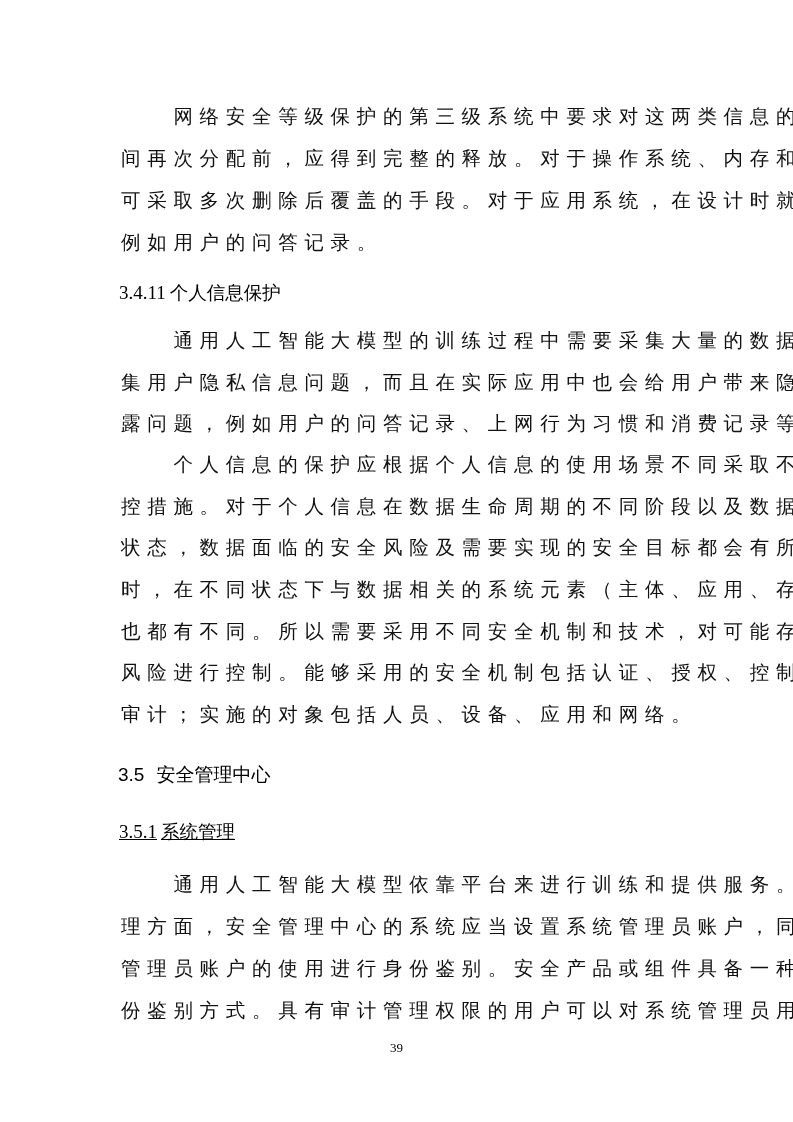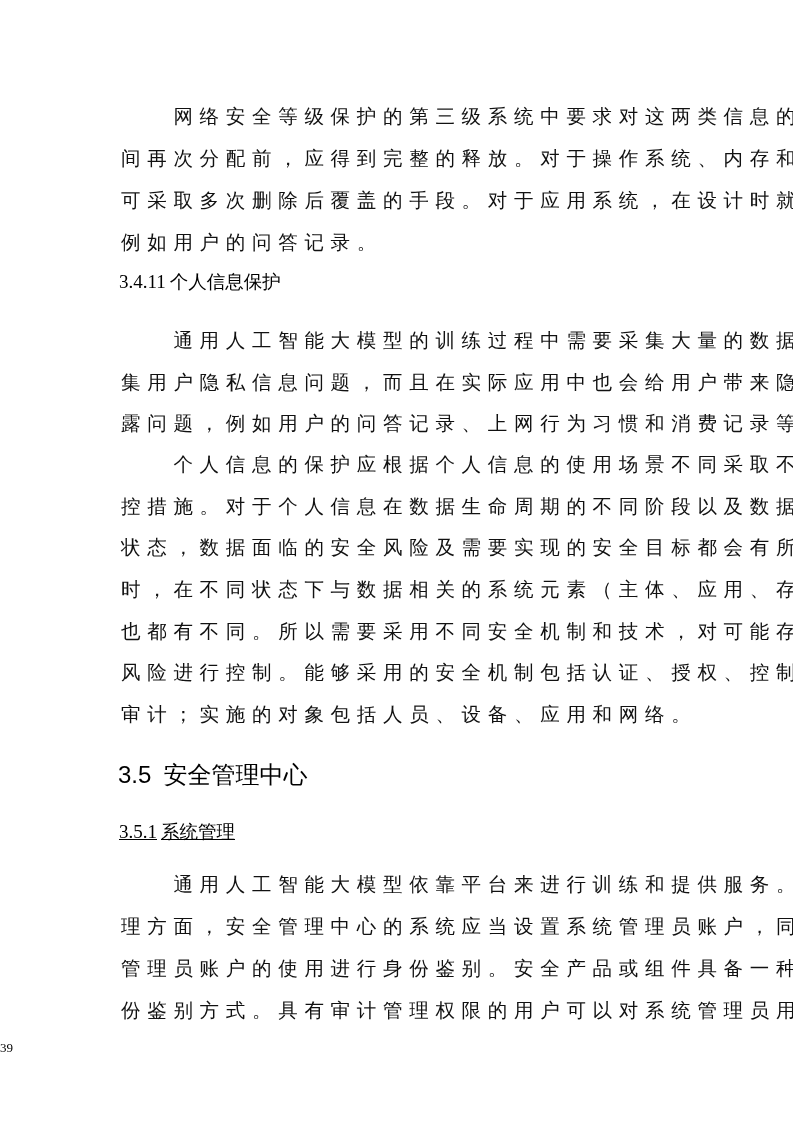--- a/index.html
+++ b/index.html
@@ -48,51 +48,52 @@
     .h3 .num {
       font-family: "Liberation Serif", "DejaVu Serif", serif;
       font-size: 19px;
       margin-right: 4px;
     }
     .h2 {
       position: absolute;
       left: 118px;
       height: 36px;
       line-height: 36px;
-      font-size: 24px;
+      font-size: 19px;
       font-family: "Liberation Sans", "DejaVu Sans", sans-serif;
       color: #000000;
       white-space: nowrap;
     }
     .h2 .num {
       margin-right: 12px;
     }
     .page-number {
       position: absolute;
       left: 0;
       width: 793px;
       top: 1040px;
+      text-align: center;
       font-family: "Liberation Serif", "DejaVu Serif", serif;
       font-size: 13px;
       color: #000000;
     }
   </style>
 </head>
 <body>
 
 <div class="page">
 
   <div>
     <div class="line" style="top:96px;">　　网络安全等级保护的第三级系统中要求对这两类信息的存储空</div>
     <div class="line" style="top:138px;">间再次分配前，应得到完整的释放。对于操作系统、内存和磁盘存储，</div>
     <div class="line" style="top:180px;">可采取多次删除后覆盖的手段。对于应用系统，在设计时就应将这项</div>
     <div class="line" style="top:222px;">例如用户的问答记录。</div>
   </div>
 
-  <div class="h3" style="top:267px;text-align:center;">
+  <div class="h3" style="top:278px;text-align:center;">
     <span class="num">3.4.11</span><span>个人信息保护</span>
   </div>
 
   <div>
     <div class="line" style="top:320px;">　　通用人工智能大模型的训练过程中需要采集大量的数据，存在采</div>
     <div class="line" style="top:362px;">集用户隐私信息问题，而且在实际应用中也会给用户带来隐私信息泄</div>
     <div class="line" style="top:403px;">露问题，例如用户的问答记录、上网行为习惯和消费记录等。</div>
   </div>
 
   <div>

